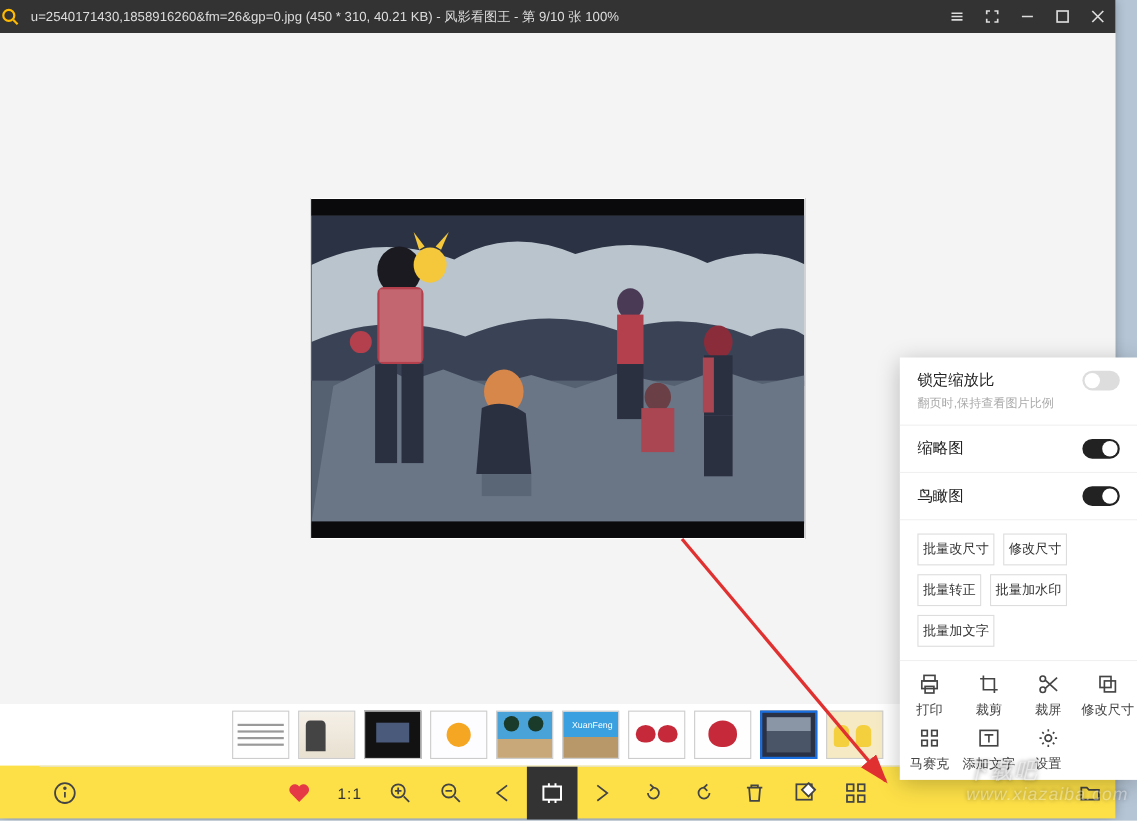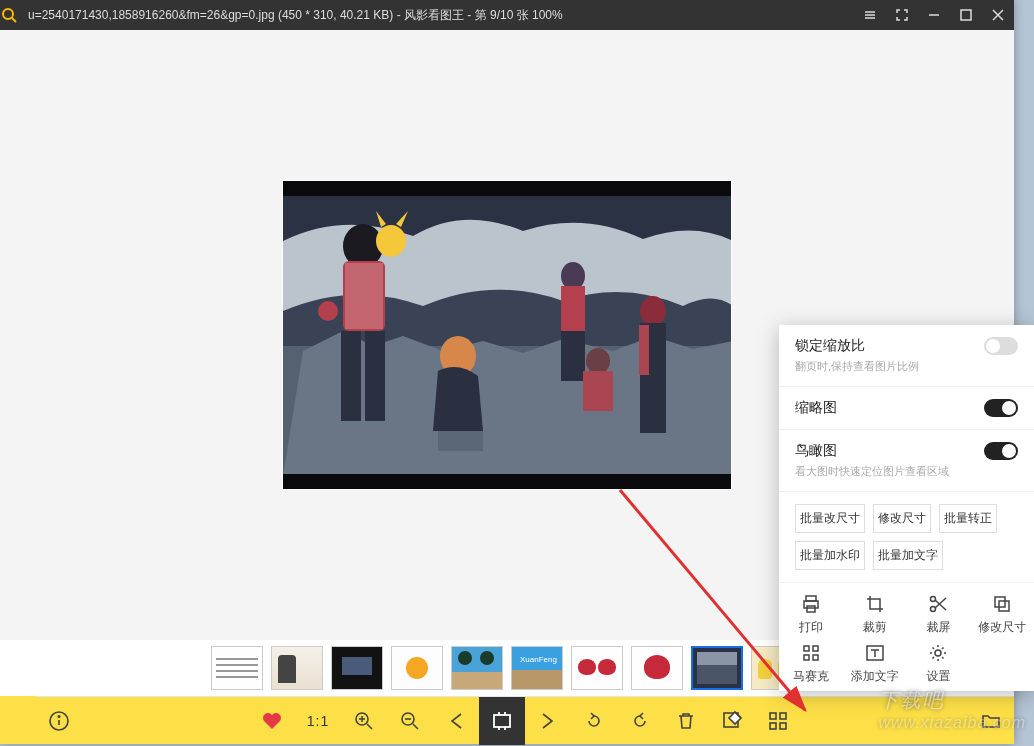--- a/index.html
+++ b/index.html
@@ -15,21 +15,21 @@
   .main-image .letterbox { position: absolute; left: 0; width: 100%; height: 15px; background: #0a0a0d; }
   .main-image .letterbox.top { top: 0; }
   .main-image .letterbox.bot { bottom: 0; }
   .thumbs { height: 56px; display: flex; align-items: center; justify-content: center; gap: 8px; background: #ffffff; }
   .thumb { width: 52px; height: 44px; background: #ddd; border: 1px solid #ccc; }
   .thumb.active { border: 2px solid #1a6fe0; }
   .toolbar { height: 48px; border-top: 1px solid #e5e5e5; display: flex; align-items: center; margin-left: 36px; }
   .tb-btn { width: 46px; height: 48px; display: flex; align-items: center; justify-content: center; cursor: pointer; color: #333; }
   .tb-btn.active { background: #333; color: #fff; }
   .spacer { flex: 1; }
-  .popup { position: absolute; right: 0; top: 325px; width: 255px; background: #fff; box-shadow: 0 4px 20px rgba(0,0,0,0.25); z-index: 50; font-size: 13px; color: #333; }
+  .popup { position: absolute; right: 0; top: 325px; width: 216px; background: #fff; box-shadow: 0 4px 20px rgba(0,0,0,0.25); z-index: 50; font-size: 13px; color: #333; }
   .popup .sect { padding: 12px 16px; border-bottom: 1px solid #f0f0f0; }
   .popup .row { display: flex; align-items: center; justify-content: space-between; }
   .popup .label { font-size: 14px; color: #222; }
   .popup .desc { font-size: 11px; color: #aaa; margin-top: 4px; }
   .toggle { width: 34px; height: 18px; border-radius: 10px; position: relative; }
   .toggle.off { background: #ddd; }
   .toggle.on { background: #222; }
   .toggle .knob { position: absolute; width: 14px; height: 14px; background: #fff; border-radius: 50%; top: 2px; }
   .toggle.off .knob { left: 2px; }
   .toggle.on .knob { right: 2px; }
@@ -276,21 +276,20 @@
         </div>
     </div>
   </div>
   <div class="sect">
     <div class="row">
       <div class="label">鸟瞰图</div>
       <div class="toggle on">
           <div class="knob"></div>
         </div>
     </div>
-    <div class="desc">看大图时快速定位图片查看区域</div>
   </div>
   <div class="btn-row">
     <div class="mini-btn">批量改尺寸</div>
     <div class="mini-btn">修改尺寸</div>
     <div class="mini-btn">批量转正</div>
     <div class="mini-btn">批量加水印</div>
     <div class="mini-btn">批量加文字</div>
   </div>
   <div class="tool-grid">
     <div class="cell">

